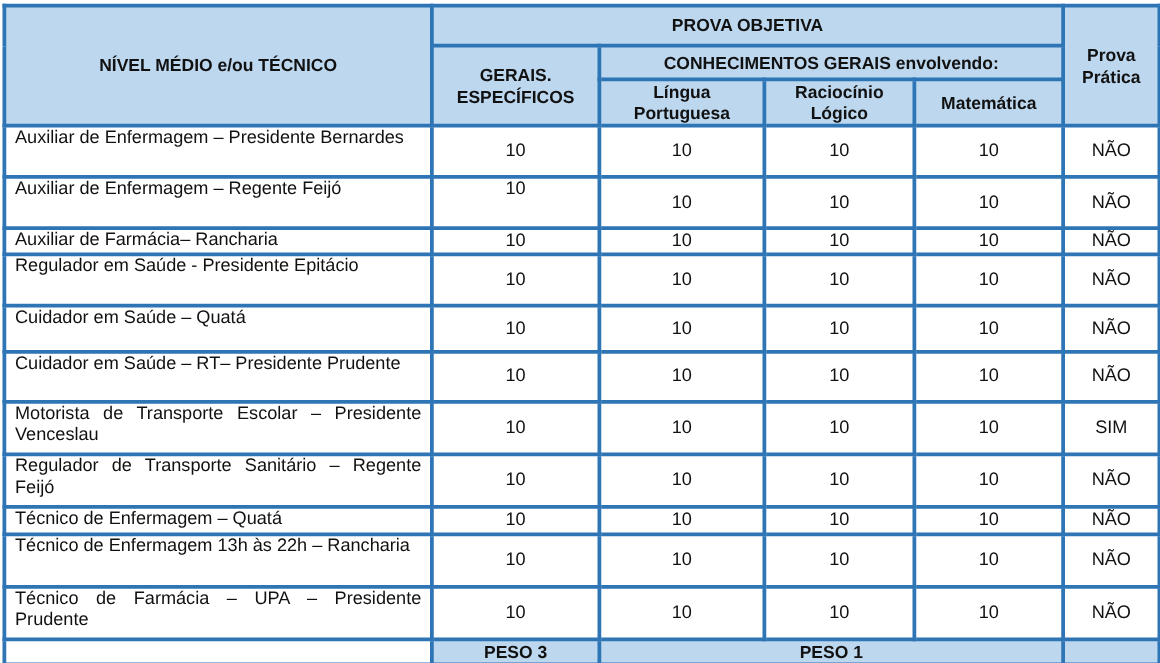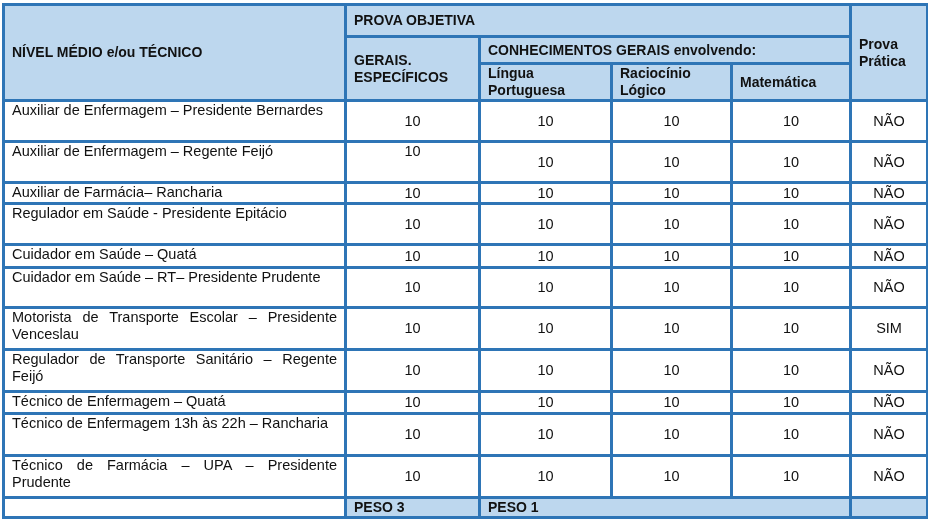--- a/index.html
+++ b/index.html
@@ -1,19 +1,19 @@
 <!DOCTYPE html>
 <html><head>
 <meta charset="utf-8">
 <style>
   html,body{margin:0;padding:0;background:#fff;}
   body{width:928px;height:530px;overflow:hidden;font-family:"Liberation Sans",sans-serif;}
   table{position:absolute;left:2px;top:3px;border-collapse:collapse;table-layout:fixed;width:924px;}
   td{border:3px solid #2e75b6;padding:0 7px;font-size:14.5px;color:#111;line-height:17px;}
-  .hd{background:#bdd7ee;font-weight:bold;font-size:14px;}
+  .hd{background:#bdd7ee;font-weight:bold;text-align:center;font-size:14px;}
   .name{text-align:justify;text-align-last:left;vertical-align:top;}
   .num{text-align:center;}
   .top{vertical-align:top;}
   .mid{vertical-align:middle;}
   .blank{background:#fff;}
 </style>
 </head>
 <body>
 
 <table>
@@ -66,21 +66,21 @@
     <td class="num mid">NÃO</td>
   </tr>
   <tr style="height:41px">
     <td class="name">Regulador em Saúde - Presidente Epitácio</td>
     <td class="num mid">10</td>
     <td class="num mid">10</td>
     <td class="num mid">10</td>
     <td class="num mid">10</td>
     <td class="num mid">NÃO</td>
   </tr>
-  <tr style="height:23px">
+  <tr style="height:37px">
     <td class="name">Cuidador em Saúde – Quatá</td>
     <td class="num mid">10</td>
     <td class="num mid">10</td>
     <td class="num mid">10</td>
     <td class="num mid">10</td>
     <td class="num mid">NÃO</td>
   </tr>
   <tr style="height:40px">
     <td class="name">Cuidador em Saúde – RT– Presidente Prudente</td>
     <td class="num mid">10</td>

